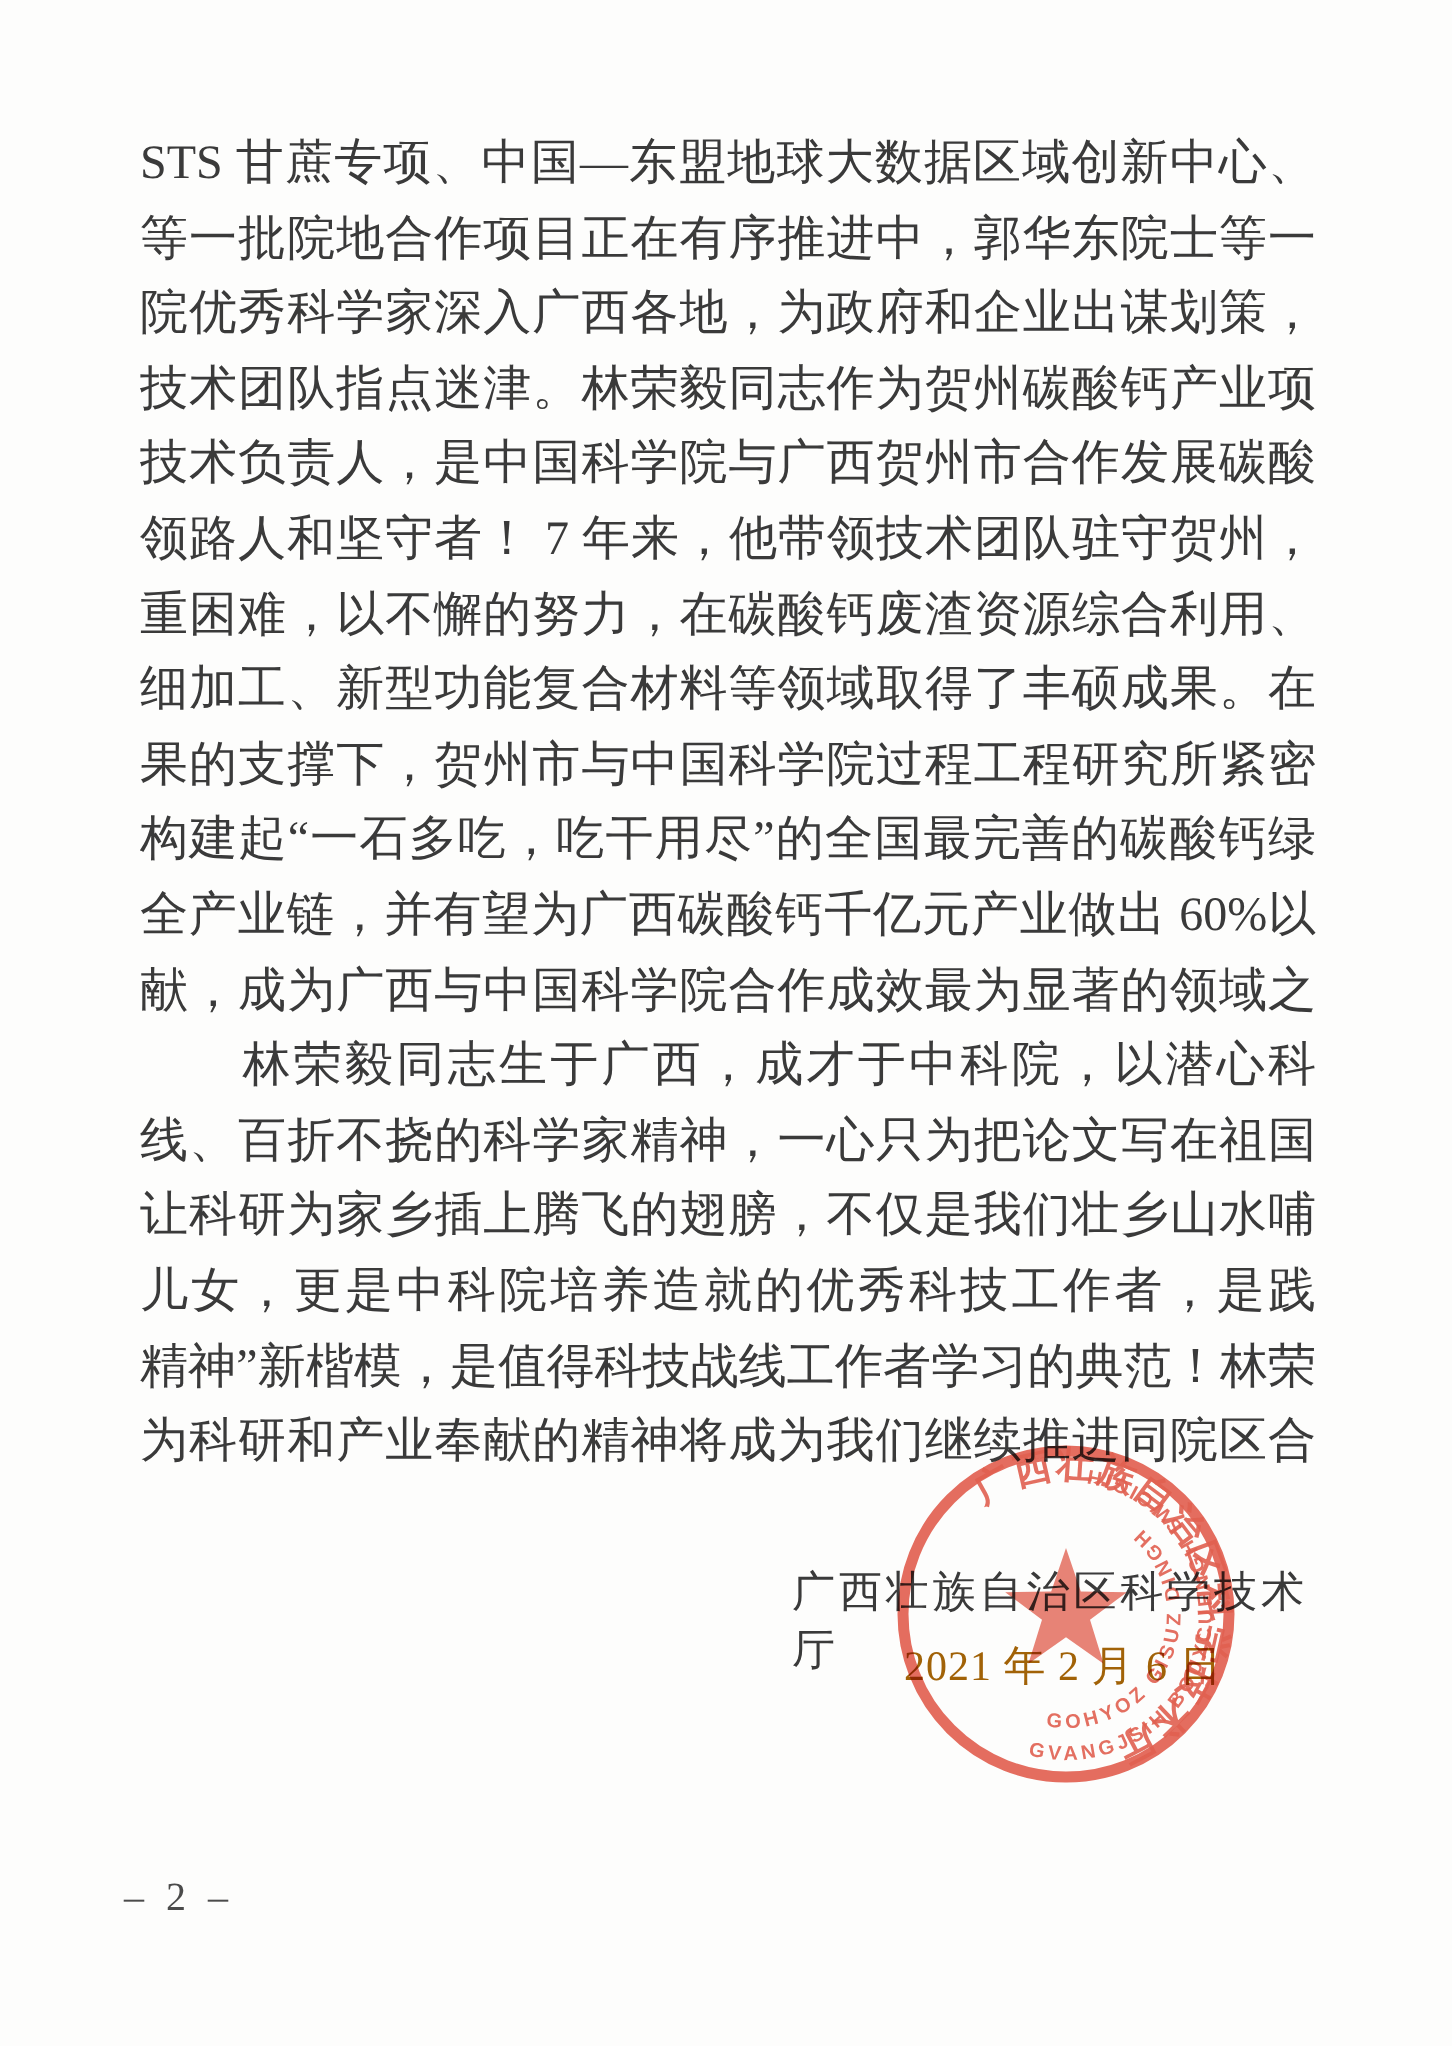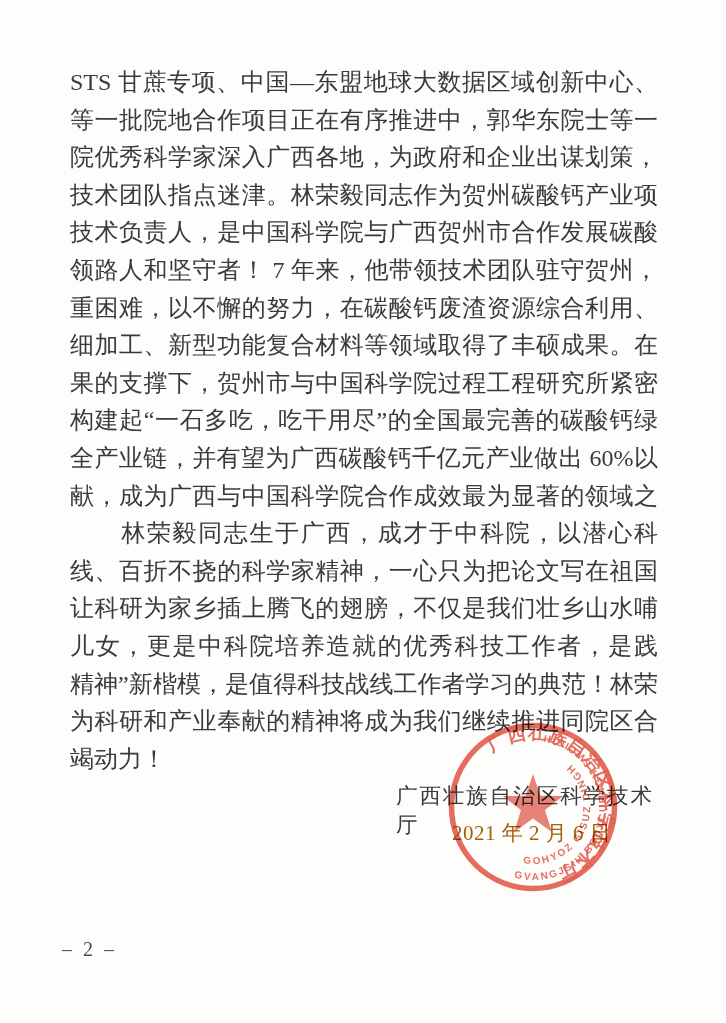--- a/index.html
+++ b/index.html
@@ -89,21 +89,20 @@
     <div class="line">果的支撑下，贺州市与中国科学院过程工程研究所紧密合作，已</div>
     <div class="line">构建起“一石多吃，吃干用尽”的全国最完善的碳酸钙绿色循环</div>
     <div class="line">全产业链，并有望为广西碳酸钙千亿元产业做出 60%以上的贡</div>
     <div class="line para-end">献，成为广西与中国科学院合作成效最为显著的领域之一。</div>
     <div class="line">　　林荣毅同志生于广西，成才于中科院，以潜心科研、坚守一</div>
     <div class="line">线、百折不挠的科学家精神，一心只为把论文写在祖国的大地上，</div>
     <div class="line">让科研为家乡插上腾飞的翅膀，不仅是我们壮乡山水哺育的优秀</div>
     <div class="line">儿女，更是中科院培养造就的优秀科技工作者，是践行“黄大年</div>
     <div class="line">精神”新楷模，是值得科技战线工作者学习的典范！林荣毅同志</div>
     <div class="line">为科研和产业奉献的精神将成为我们继续推进同院区合作的不</div>
-    <div class="line para-end">竭动力！</div>
   </div>
 
   <div class="sig-agency">广西壮族自治区科学技术厅</div>
   <div class="sig-date">2021 年 2 月 6 日</div>
 
   <svg class="seal" viewBox="441 715 184 184" xmlns="http://www.w3.org/2000/svg">
     <defs>
       <path id="cnArc" d="M 492.1 752.7 A 68 68 0 1 1 564.9 867.0" fill="none"></path>
       <path id="latOuter" d="M 514.1 877.5 A 73 73 0 1 0 539.4 734.3" fill="none"></path>
       <path id="latInner" d="M 523.1 863.1 A 57 57 0 0 0 547.8 751.9" fill="none"></path>

